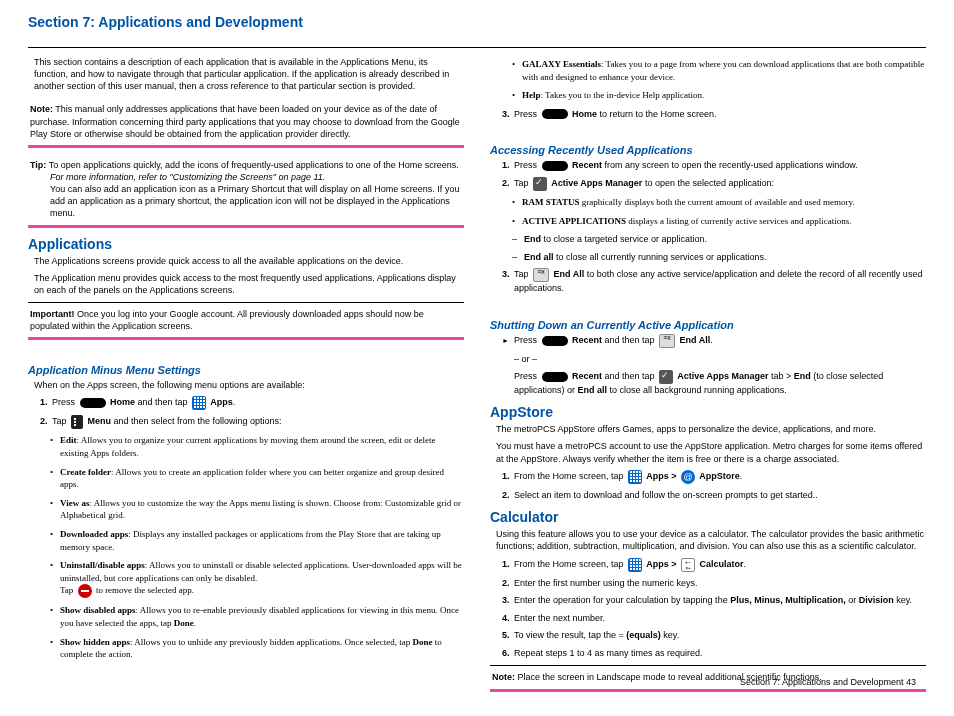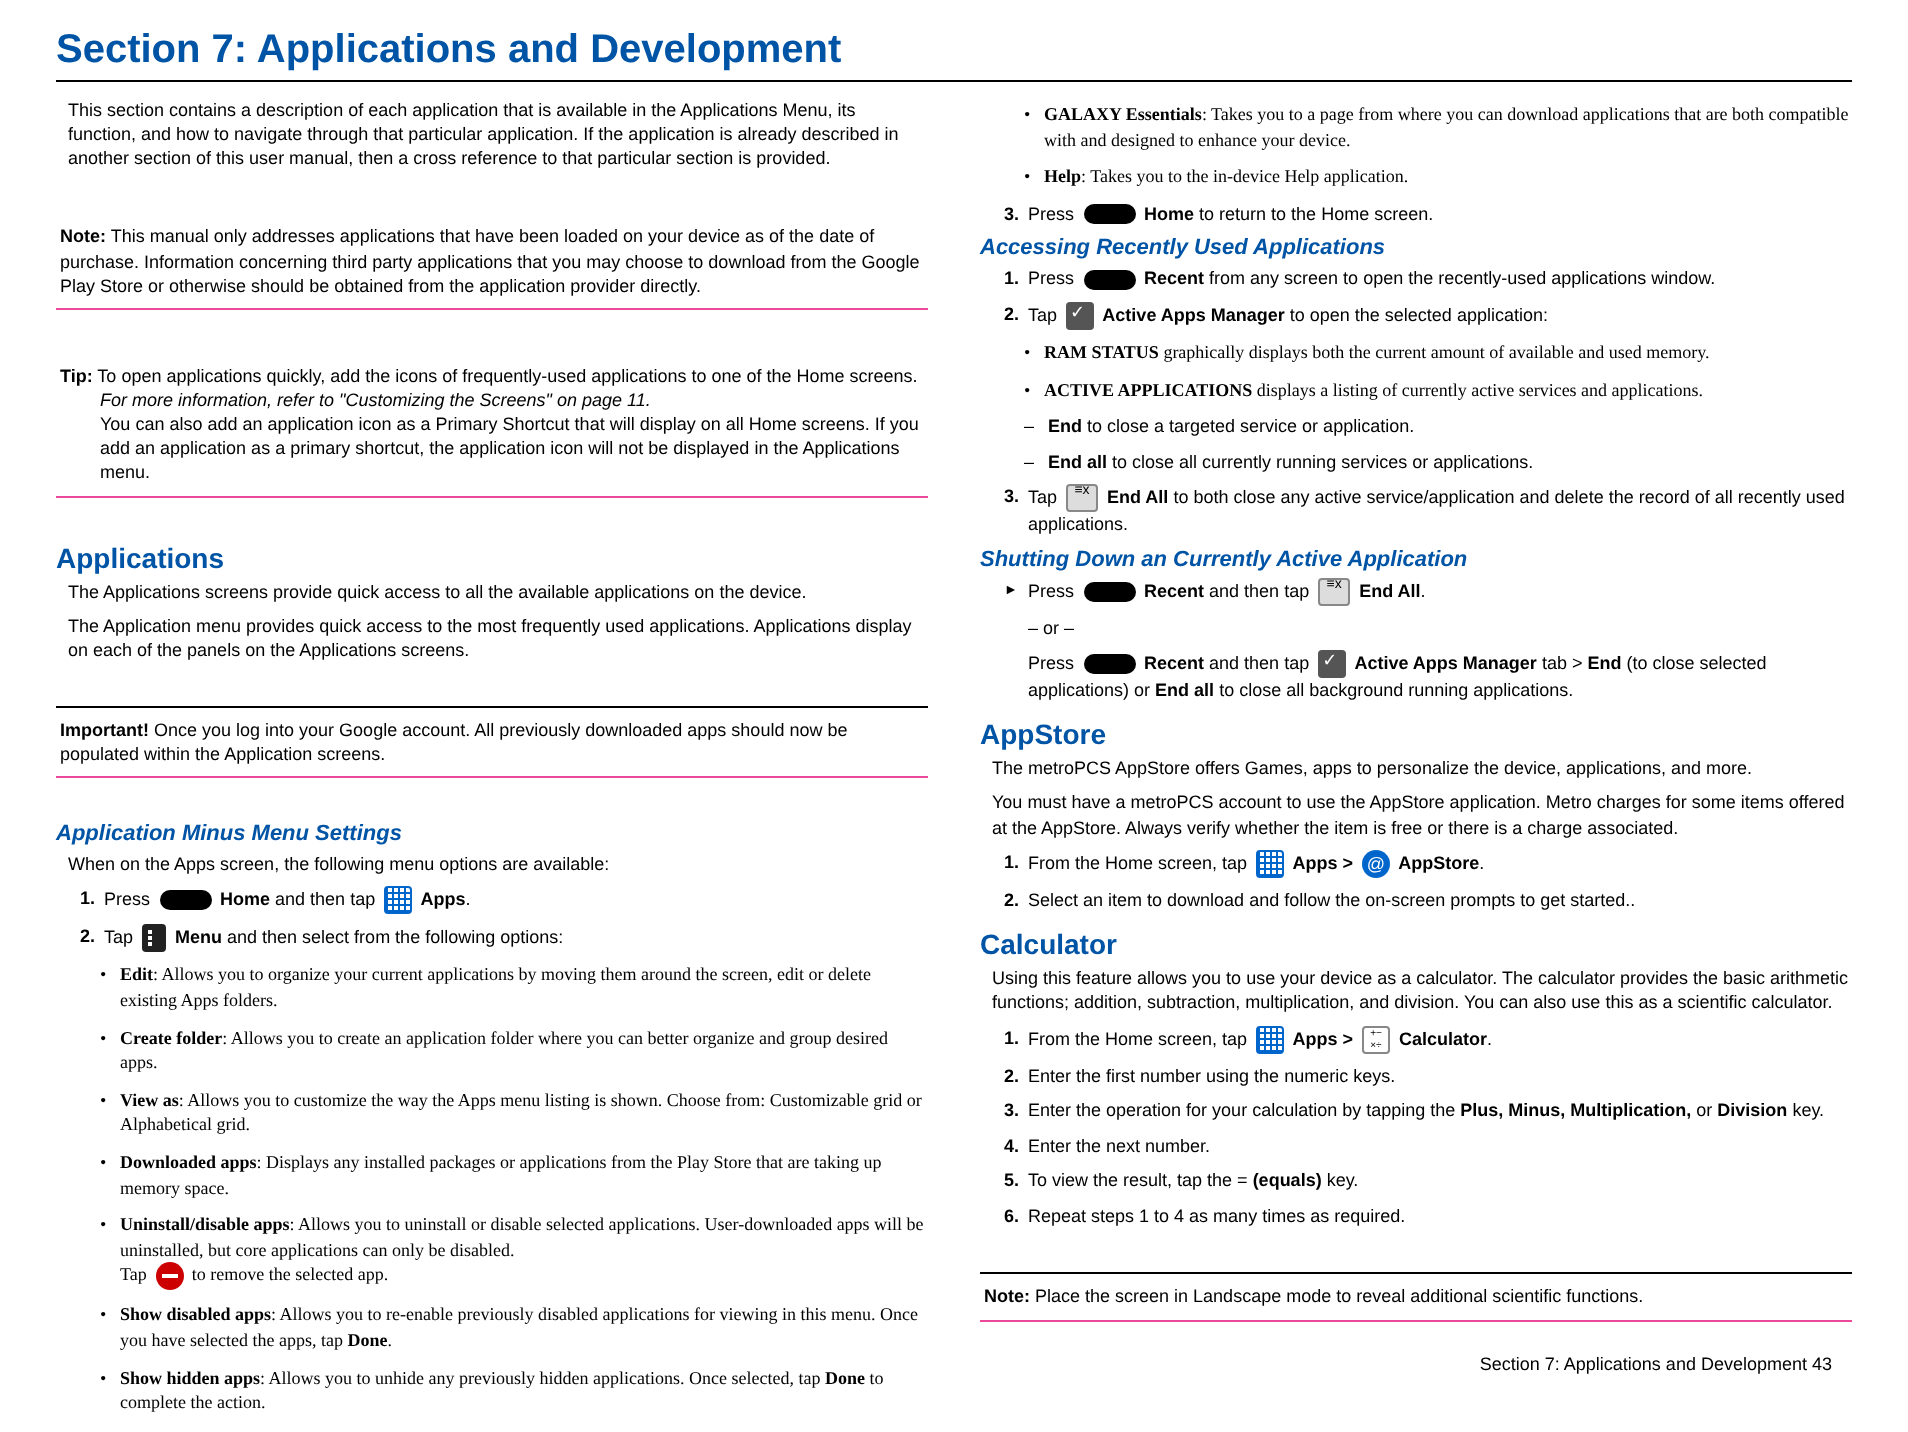--- a/index.html
+++ b/index.html
@@ -1,26 +1,26 @@
 <!DOCTYPE html>
 <html><head>
 <meta charset="utf-8">
 <style>
   * { box-sizing: border-box; margin: 0; padding: 0; }
   body { font-family: Arial, Helvetica, sans-serif; font-size: 9px; color: #000; background: #fff; width: 954px; height: 716px; overflow: hidden; padding: 14px 28px 10px 28px; }
-  .section-title { color: #0054a6; font-size: 20px; font-weight: bold; border-bottom: 1px solid #000; padding-bottom: 3px; margin-bottom: 8px; }
+  .section-title { color: #0054a6; font-size: 14px; font-weight: bold; border-bottom: 1px solid #000; padding-bottom: 17px; margin-bottom: 8px; }
   .cols { display: flex; gap: 26px; }
   .col { flex: 1; min-width: 0; }
   p { line-height: 1.35; margin-bottom: 5px; }
-  .box { border-top: 1px solid #000; border-bottom: 1px solid #ec4899; padding: 5px 2px; margin: 22px 0; }
+  .box { border-top: 1px solid #000; border-bottom: 3px solid #ec4899; padding: 5px 2px; margin: 6px 0; }
   .box.bt0 { border-top: none; }
   .box p { margin-bottom: 0; }
   .indent { padding-left: 20px; display:block; }
   .heading-blue { color: #0054a6; font-size: 14px; font-weight: bold; margin-top: 8px; margin-bottom: 3px; }
-  .heading-blue-it { color: #0054a6; font-size: 11px; font-weight: bold; font-style: italic; margin-top: 5px; margin-bottom: 3px; }
+  .heading-blue-it { color: #0054a6; font-size: 11px; font-weight: bold; font-style: italic; margin-top: 24px; margin-bottom: 3px; }
   ol { list-style: none; padding-left: 12px; }
   ol > li { position: relative; margin-bottom: 5px; line-height: 1.4; padding-left: 12px; }
   ol > li .num { position: absolute; left: 0; font-weight: bold; }
   ul.bul { list-style: none; padding-left: 22px; }
   ul.bul > li { position: relative; margin-bottom: 6px; line-height: 1.4; padding-left: 10px; font-family: Liberation Serif, serif; }
   ul.bul > li::before { content: "•"; position: absolute; left: 0; }
   ul.dash { list-style: none; padding-left: 22px; }
   ul.dash > li { position: relative; margin-bottom: 5px; line-height: 1.4; padding-left: 12px; }
   ul.dash > li::before { content: "–"; position: absolute; left: 0; }
   .ic { display: inline-block; vertical-align: middle; margin: 0 2px; }

